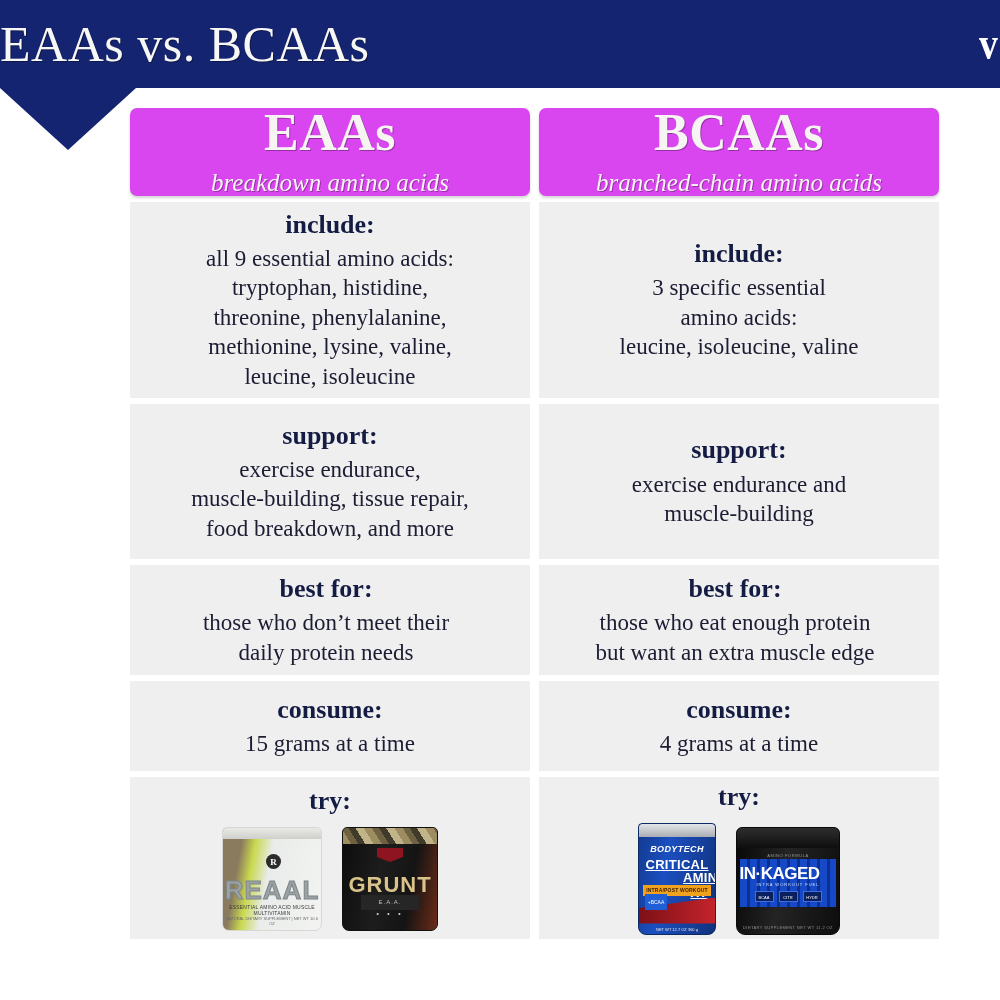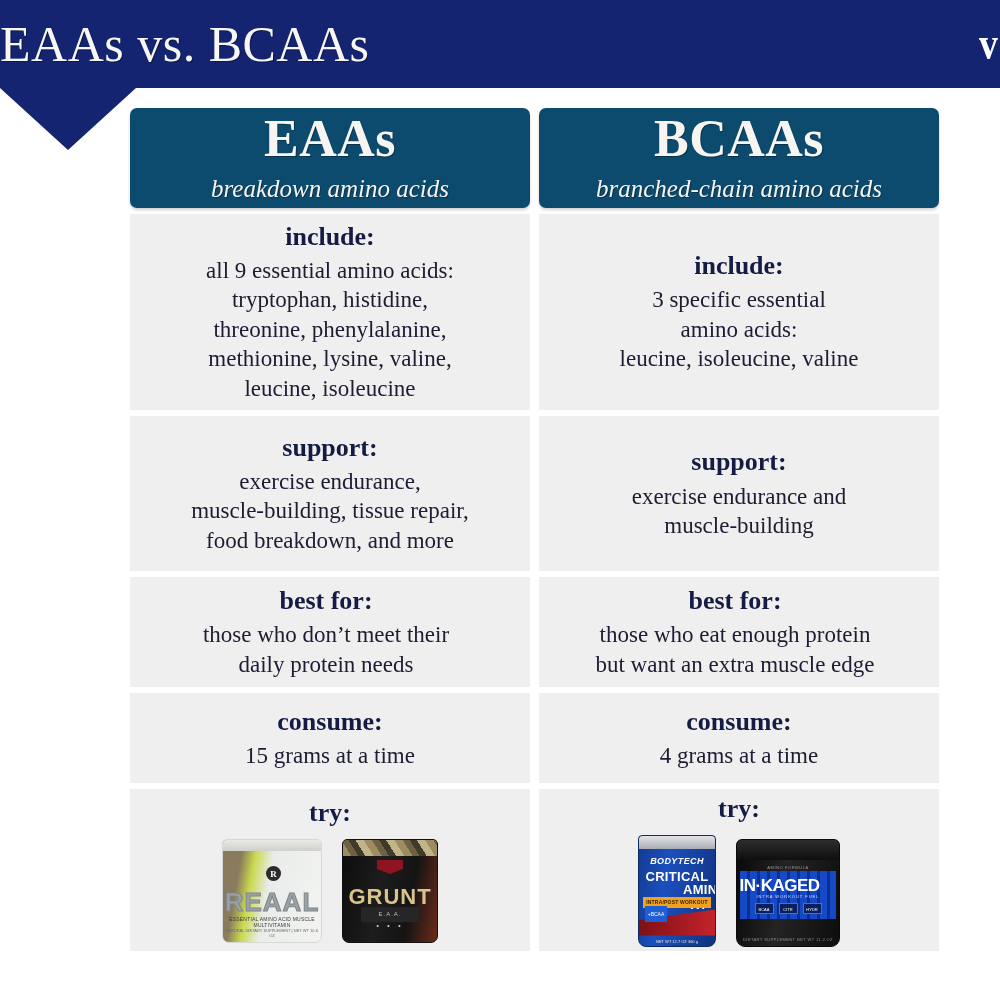--- a/index.html
+++ b/index.html
@@ -71,23 +71,23 @@
   }
   .col {
     width: 400px;
     display: flex;
     flex-direction: column;
     gap: 6px;
   }
 
   
   .col-head {
-    background: #0c4a6e;
+    background: #d946ef;
     border-radius: 7px;
-    height: 100px;
+    height: 88px;
     display: flex;
     flex-direction: column;
     align-items: center;
     justify-content: center;
     box-shadow: 0 2px 3px rgba(0,0,0,0.18);
   }
   .col-head-title {
     font-size: 52px;
     font-weight: bold;
     color: #f6f5f2;
@@ -234,21 +234,21 @@
   .jar-bodytech .brand {
     position: absolute; left:0; right:0; top: 19%;
     font-family: "Liberation Sans", sans-serif;
     font-size: 9px; font-weight: bold; font-style: italic;
     color: #ffffff; text-align: center; letter-spacing: .4px;
   }
   .jar-bodytech .l1, .jar-bodytech .l2 {
     position: absolute; left:0; right:0;
     font-family: "Liberation Sans", sans-serif;
     font-weight: bold; color: #ffffff; text-align: center;
-    font-size: 13px; letter-spacing: .3px;
+    font-size: 13px; letter-spacing: .3px; text-decoration: underline;
   }
   .jar-bodytech .l1 { top: 30%; }
   .jar-bodytech .l2 { top: 42%; padding-left: 44px; }
   .jar-bodytech .band {
     position: absolute; left: 4px; right: 4px; top: 56%;
     height: 11px; background: #f0a21c;
     font-family: "Liberation Sans", sans-serif;
     font-size: 5px; font-weight: bold; color: #3a1d00;
     text-align: center; line-height: 11px; letter-spacing: .2px;
   }

